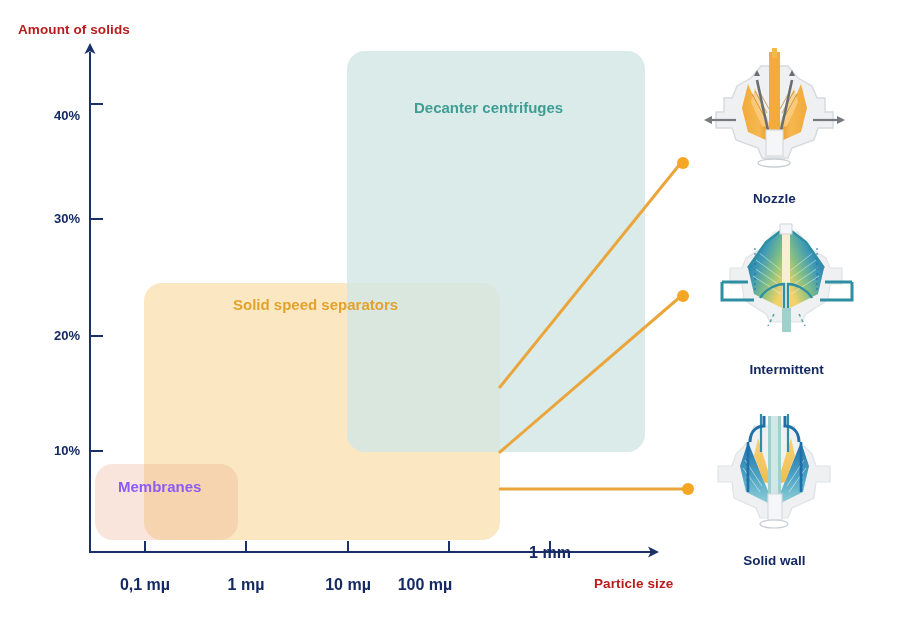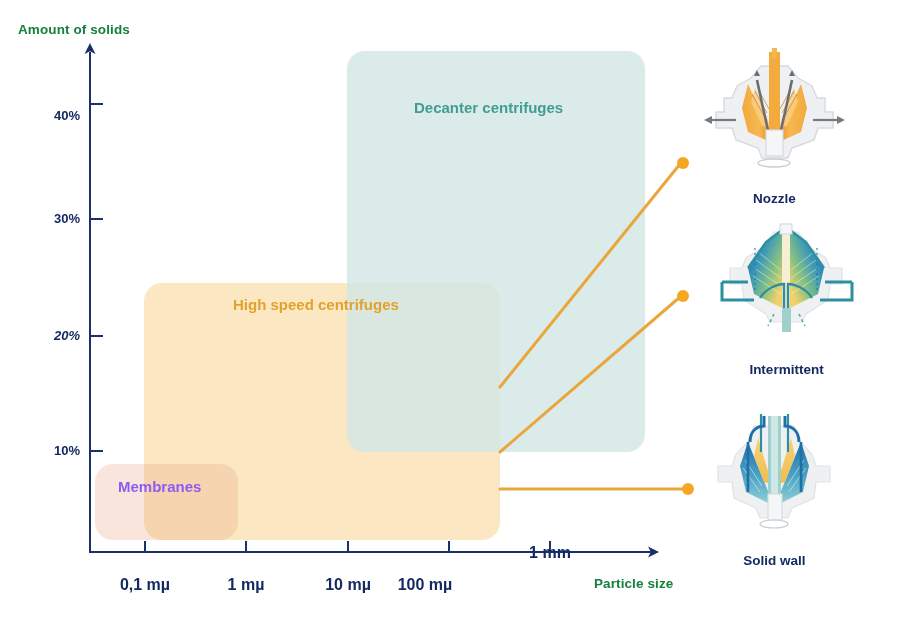--- a/index.html
+++ b/index.html
@@ -9,21 +9,21 @@
     font-family:"Liberation Sans", sans-serif;
     overflow:hidden;
   }
   #root{position:relative;width:920px;height:623px;}
 
   
   .abs{position:absolute;}
 
   
   .axis-title{
-    color:#15803d;
+    color:#b91c1c;
     font-size:13.5px;
     font-weight:bold;
     letter-spacing:.1px;
     white-space:nowrap;
   }
   .tick-label{
     color:#152a63;
     font-size:16px;
     font-weight:bold;
     white-space:nowrap;
@@ -78,21 +78,21 @@
   </div>
 
   <div class="abs region" style="left:347px;top:51px;width:298px;height:401px;background:rgba(210,231,229,0.82);border-radius:18px;">
   </div>
 
   <div class="abs region" style="left:95px;top:464px;width:143px;height:76px;background:rgba(233,160,124,0.28);border-radius:18px;">
   </div>
 
   <div class="region-label" style="left:414px;top:67px;color:#3f9e93;margin-top:32px;">Decanter centrifuges</div>
 
-  <div class="region-label" style="left:233px;top:296px;color:#e2a22c;">High speed centrifuges</div>
+  <div class="region-label" style="left:233px;top:296px;color:#e2a22c;">Solid speed separators</div>
 
   <div class="region-label" style="left:118px;top:478px;color:#8b5cf6;">Membranes</div>
 
   <div class="abs axis-line" style="left:89px;top:52px;width:1.6px;height:500px;"></div>
 
   <svg class="abs" style="left:82px;top:42px;" width="16" height="16" viewBox="0 0 16 16">
     <path d="M8 1 L13.5 12 L8 9.2 L2.5 12 Z" fill="#1b3068"></path>
   </svg>
 
   <div class="abs axis-line" style="left:89px;top:551px;width:563px;height:1.6px;"></div>
@@ -101,21 +101,21 @@
     <path d="M15 8 L4 13.5 L6.8 8 L4 2.5 Z" fill="#1b3068"></path>
   </svg>
 
   <div class="abs tick" style="left:91px;top:103px;width:12px;height:1.6px;"></div>
   <div class="abs tick" style="left:91px;top:218px;width:12px;height:1.6px;"></div>
   <div class="abs tick" style="left:91px;top:335px;width:12px;height:1.6px;"></div>
   <div class="abs tick" style="left:91px;top:450px;width:12px;height:1.6px;"></div>
 
   <div class="abs ylabel" style="left:24px;top:108px;width:56px;">40%</div>
   <div class="abs ylabel" style="left:24px;top:211px;width:56px;">30%</div>
-  <div class="abs ylabel" style="left:24px;top:328px;width:56px;font-style:italic;">20%</div>
+  <div class="abs ylabel" style="left:24px;top:328px;width:56px;">20%</div>
   <div class="abs ylabel" style="left:24px;top:443px;width:56px;">10%</div>
 
   <div class="abs tick" style="left:144px;top:541px;width:1.6px;height:12px;"></div>
   <div class="abs tick" style="left:245px;top:541px;width:1.6px;height:12px;"></div>
   <div class="abs tick" style="left:347px;top:541px;width:1.6px;height:12px;"></div>
   <div class="abs tick" style="left:448px;top:541px;width:1.6px;height:12px;"></div>
   <div class="abs tick" style="left:549px;top:541px;width:1.6px;height:12px;"></div>
 
   <div class="abs tick-label" style="left:105px;top:576px;width:80px;">0,1 mµ</div>
   <div class="abs tick-label" style="left:206px;top:576px;width:80px;">1 mµ</div>

